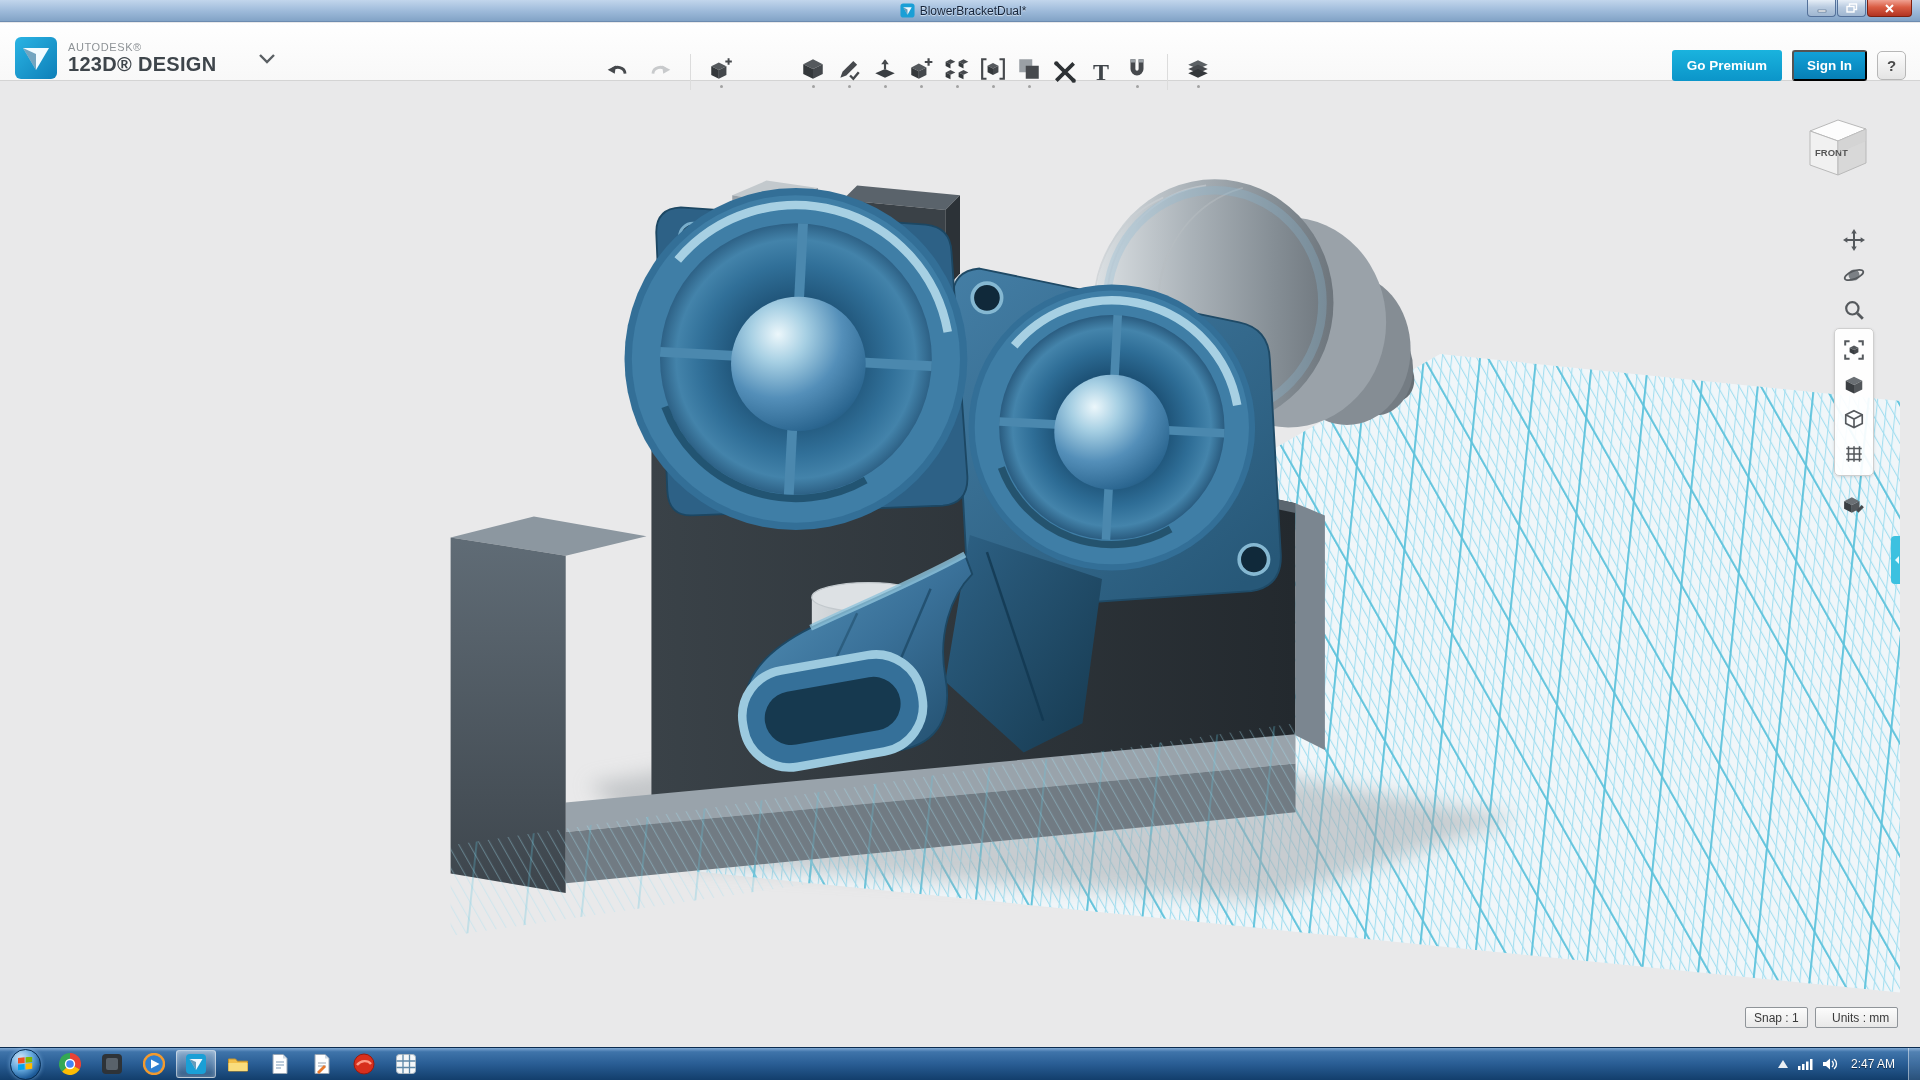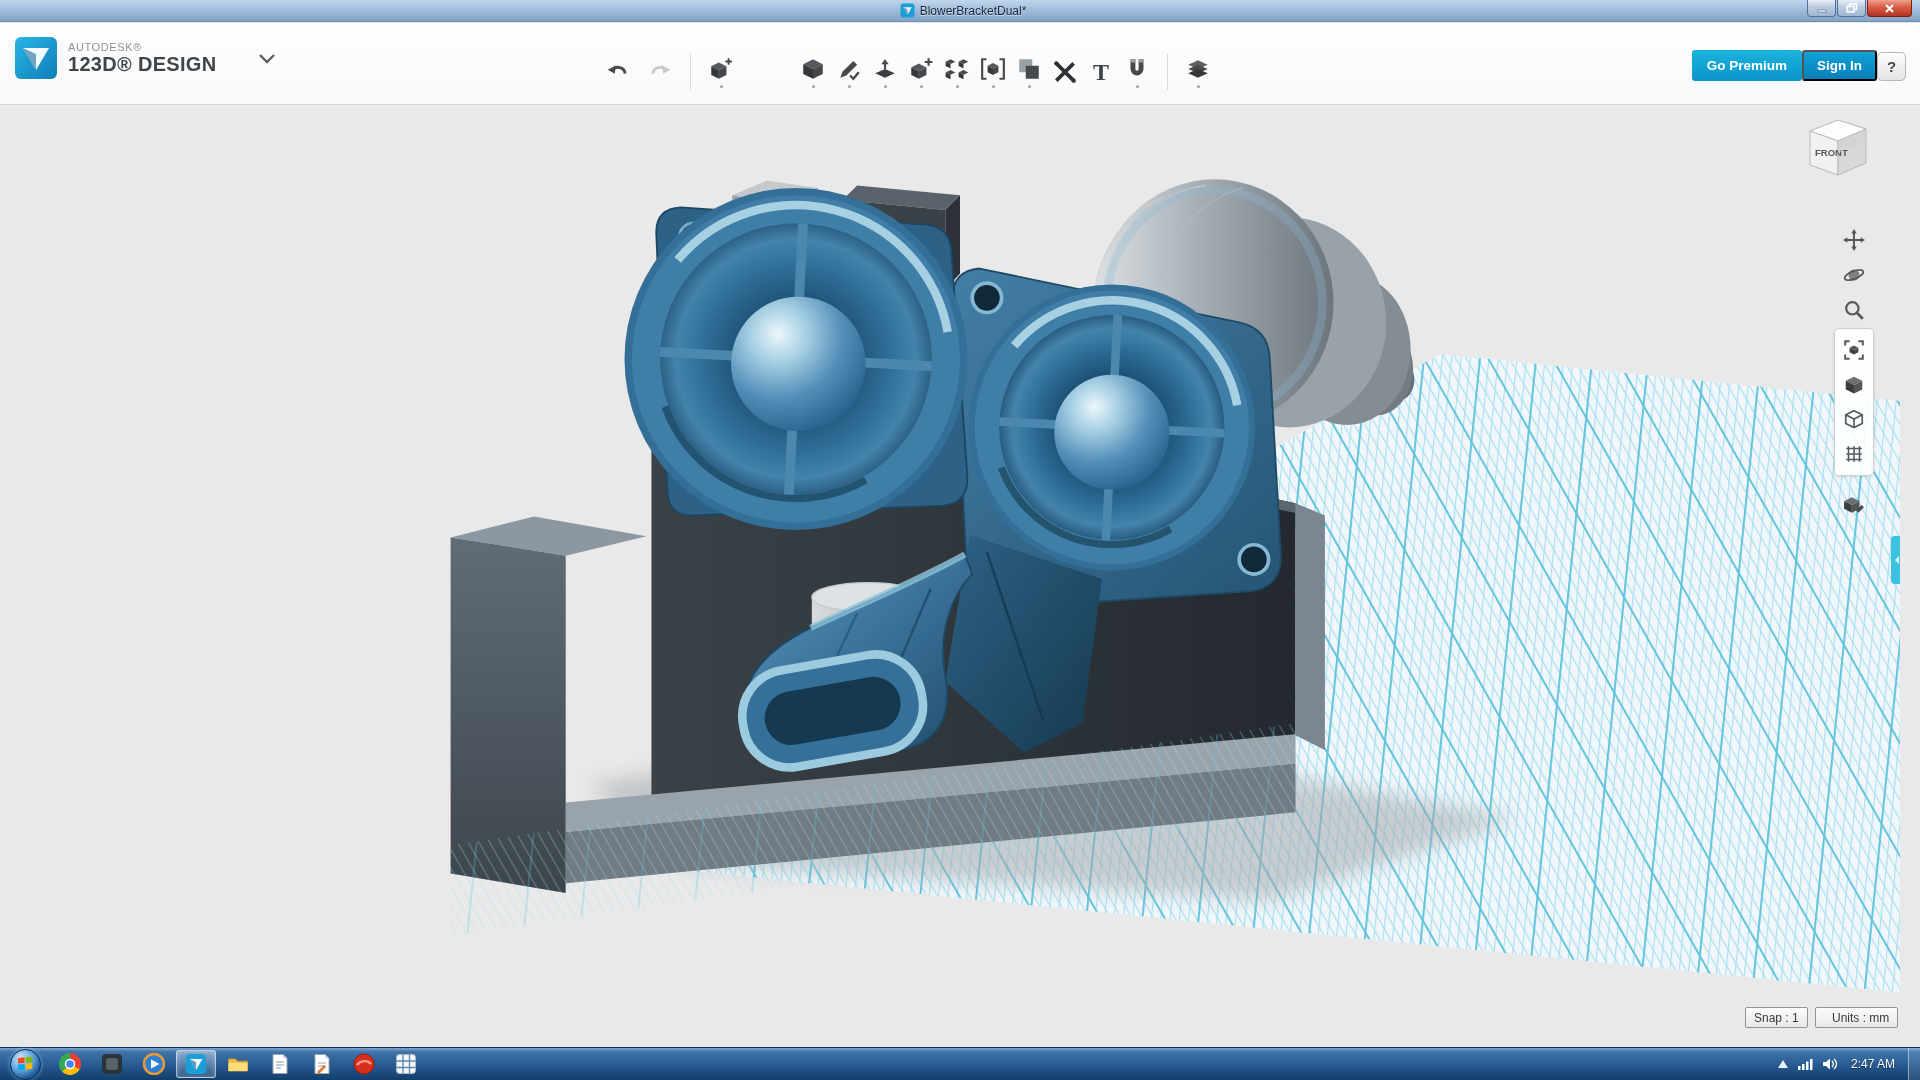--- a/index.html
+++ b/index.html
@@ -16,41 +16,41 @@
   .win-btns { position:absolute; top:0; right:8px; display:flex; }
   .win-btn { height:17px; display:grid; place-items:center;
     border:1px solid #54719a; border-top:none; border-radius:0 0 4px 4px;
     background:linear-gradient(#e6eef7,#b9cbe0 45%,#9fb6d0); margin-left:1px; }
   .win-btn.min,.win-btn.max { width:29px; }
   .win-btn.close { width:45px;
     background:linear-gradient(#f0a192,#d95c43 45%,#b23422); border-color:#7e200f; }
   .win-btn svg { display:block; }
 
   
-  .appbar { position:absolute; top:23px; left:0; right:0; height:82px;
+  .appbar { position:absolute; top:23px; left:0; right:0; height:58px;
     background:linear-gradient(#ffffff,#f8f8f8); border-bottom:1px solid #d4d4d4; }
   .brand { position:absolute; left:14px; top:13px; display:flex; align-items:center; }
   .brand .logo { width:44px; height:44px; }
   .brand .btxt { margin-left:10px; }
   .brand .b1 { font-size:11px; color:#8d9296; letter-spacing:.6px; }
   .brand .b2 { font-size:20px; font-weight:bold; color:#3e454b; letter-spacing:.3px; }
   .menu-chevron { margin-left:40px; width:22px; height:22px; cursor:pointer; }
 
   .center-tools { position:absolute; left:600px; top:23px; height:52px;
     display:flex; align-items:center; }
   .tool { width:36px; height:44px; display:flex; flex-direction:column;
     align-items:center; justify-content:center; border-radius:3px; }
   .tool svg { display:block; }
   .tool.dd::after { content:""; width:3px; height:3px; border-radius:2px;
     background:#a2a2a2; margin-top:3px; }
   .vsep { width:1px; height:36px; background:#dcdcdc; margin:0 12px; }
   .gap28 { width:28px; } .gap6 { width:6px; }
   .t-glyph { font-family:"Liberation Serif", serif; font-size:24px; font-weight:bold; color:#3f4449; line-height:1; }
 
-  .header-right { position:absolute; right:14px; top:27px; display:flex; align-items:flex-end; }
+  .header-right { position:absolute; right:14px; top:27px; display:flex; gap:10px; align-items:center; }
   .btn-premium { height:31px; padding:0 15px; border-radius:3px; border:none;
     background:linear-gradient(#1ab3de,#0b95c9); color:#fff; font-size:13.5px; font-weight:bold;
     display:grid; place-items:center; }
   .btn-signin { height:31px; padding:4px 13px; border-radius:3px;
     background:linear-gradient(#12a1d8,#067fb5); color:#fff; font-size:13.5px; font-weight:bold;
     display:grid; place-items:center; }
   .btn-help { width:29px; height:29px; border-radius:5px; border:1px solid #b7b7b7;
     background:linear-gradient(#fdfdfd,#e4e4e4); color:#4a4a4a; font-size:15px; font-weight:bold;
     display:grid; place-items:center; }
 

